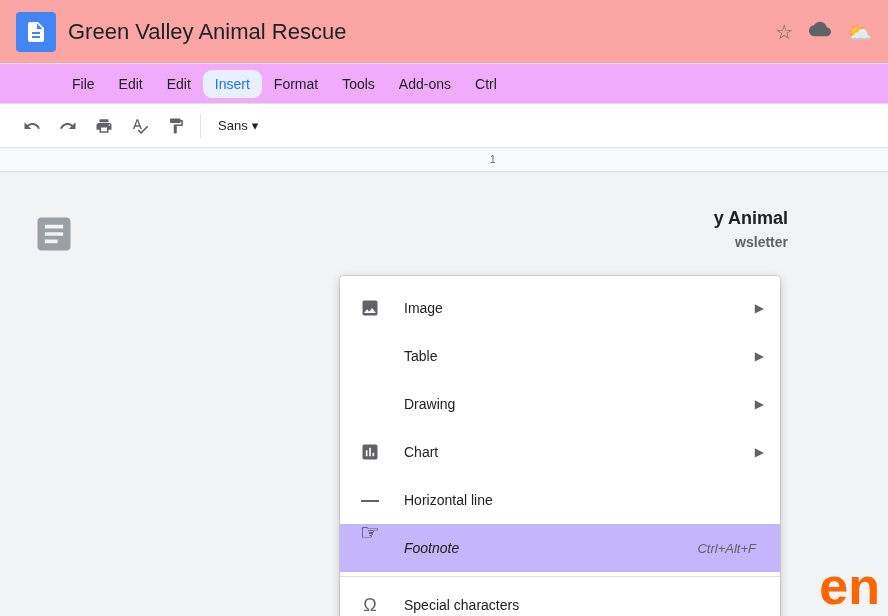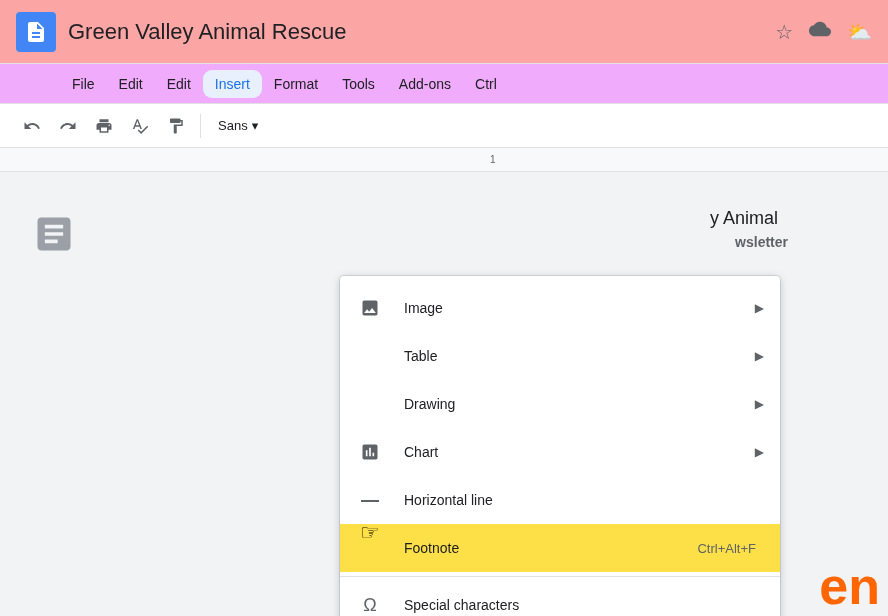--- a/index.html
+++ b/index.html
@@ -317,21 +317,21 @@
 </div>
 
 <div class="doc-area" style="position:relative; height: calc(616px - 172px); background:#f1f3f4;">
 
   <div class="page-icon">
     <svg width="44" height="44" viewBox="0 0 24 24" fill="#9aa0a6">
         <path d="M19 3H5c-1.1 0-2 .9-2 2v14c0 1.1.9 2 2 2h14c1.1 0 2-.9 2-2V5c0-1.1-.9-2-2-2zm-5 14H7v-2h7v2zm3-4H7v-2h10v2zm0-4H7V7h10v2z"></path>
       </svg>
   </div>
 
-  <div class="doc-preview" style="position:absolute; right:110px; top:36px; font-size:18px; font-weight:400; color:#202124;">y Animal</div>
+  <div class="doc-preview" style="position:absolute; right:100px; top:36px; font-size:18px; font-weight:700; color:#202124;">y Animal</div>
   <div class="doc-preview-sub" style="position:absolute; right:100px; top:62px; font-size:14px; color:#5f6368;font-weight:bold;">wsletter</div>
 
   <div class="dropdown-overlay">
 
     <div class="dropdown-item">
       <div class="dropdown-icon">
         <svg width="20" height="20" viewBox="0 0 24 24" fill="#5f6368">
             <path d="M21 19V5c0-1.1-.9-2-2-2H5c-1.1 0-2 .9-2 2v14c0 1.1.9 2 2 2h14c1.1 0 2-.9 2-2zM8.5 13.5l2.5 3.01L14.5 12l4.5 6H5l3.5-4.5z"></path>
           </svg>
       </div>
@@ -361,21 +361,21 @@
       <span class="dropdown-arrow">▶</span>
     </div>
 
     <div class="dropdown-item">
       <div class="dropdown-icon">
         <div style="width:18px; height:2px; background:#5f6368; margin-top:1px;"></div>
       </div>
       <span class="dropdown-label">Horizontal line</span>
     </div>
 
-    <div class="dropdown-item highlighted" style="background:#fde047;">
+    <div class="dropdown-item highlighted" style="background:#c4b5fd;font-style:italic;">
       <div class="dropdown-icon"></div>
       <span class="dropdown-label">Footnote</span>
       <span class="dropdown-shortcut">Ctrl+Alt+F</span>
     </div>
 
     <div class="dropdown-divider"></div>
 
     <div class="dropdown-item">
       <div class="dropdown-icon" style="font-size:18px; color:#5f6368;">Ω</div>
       <span class="dropdown-label">Special characters</span>

